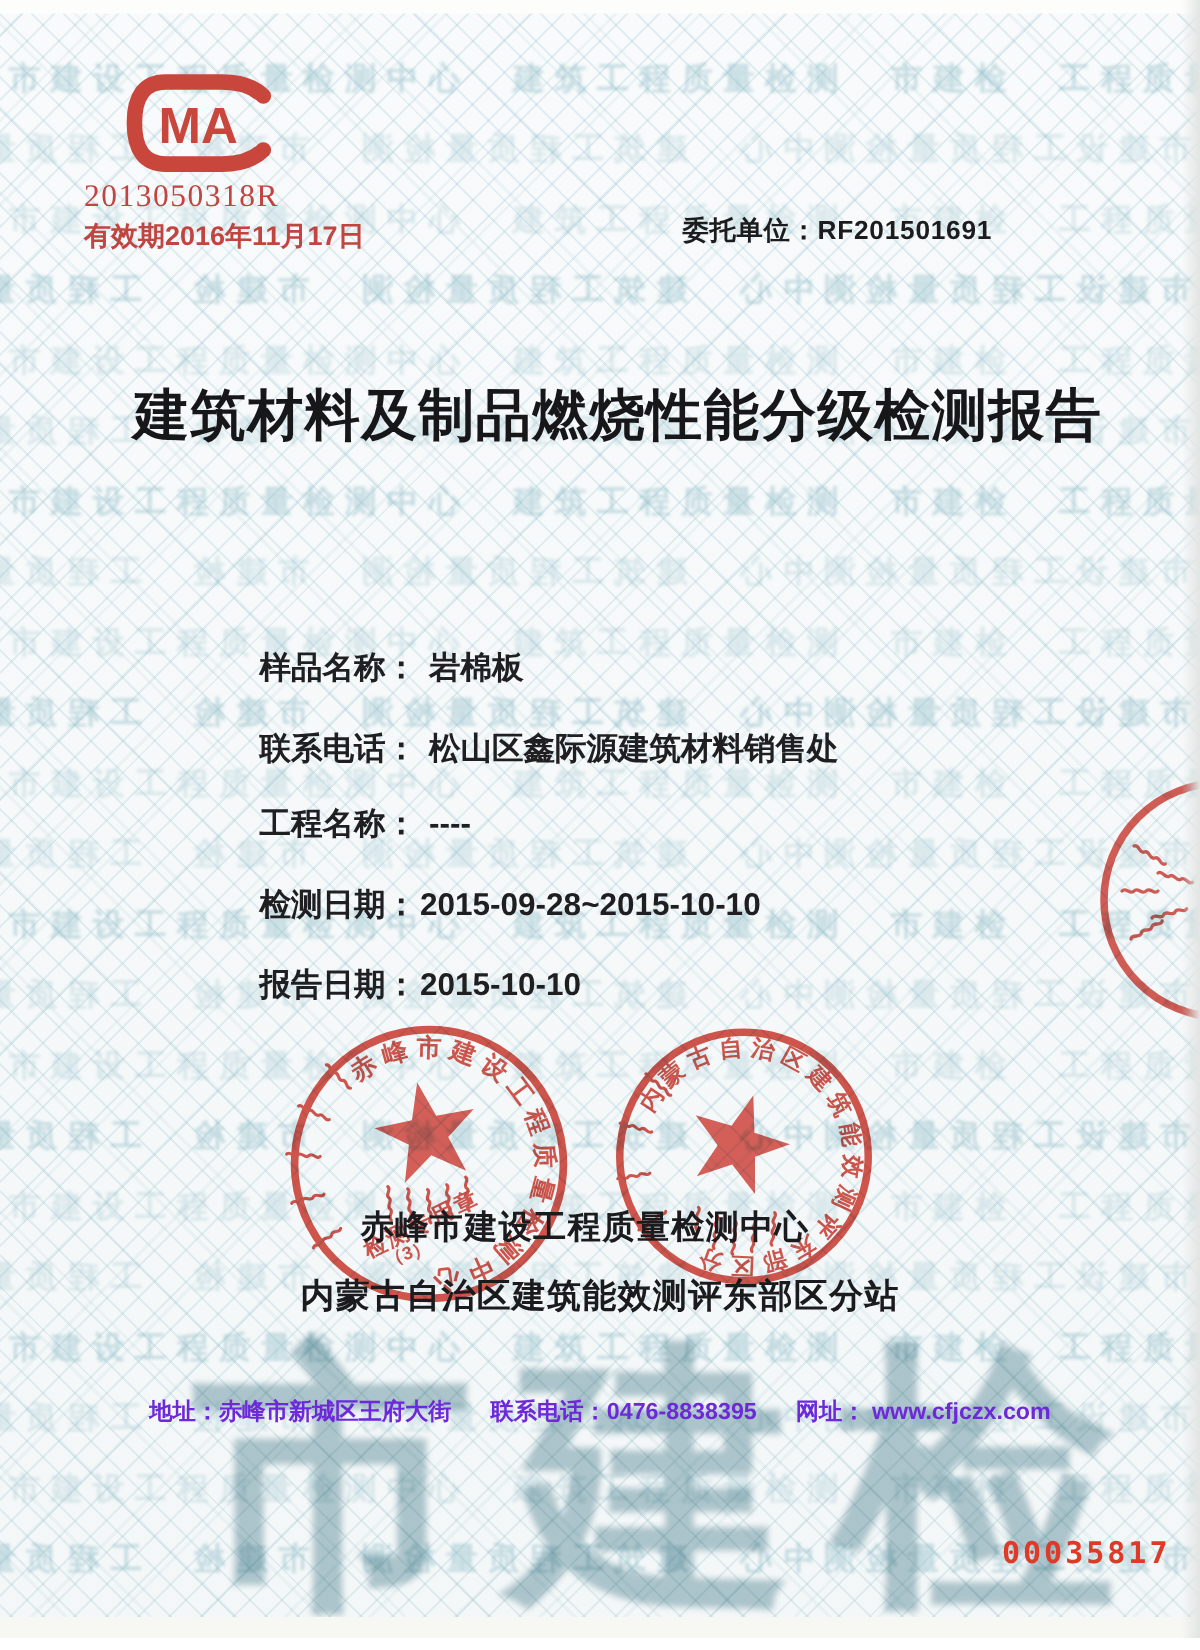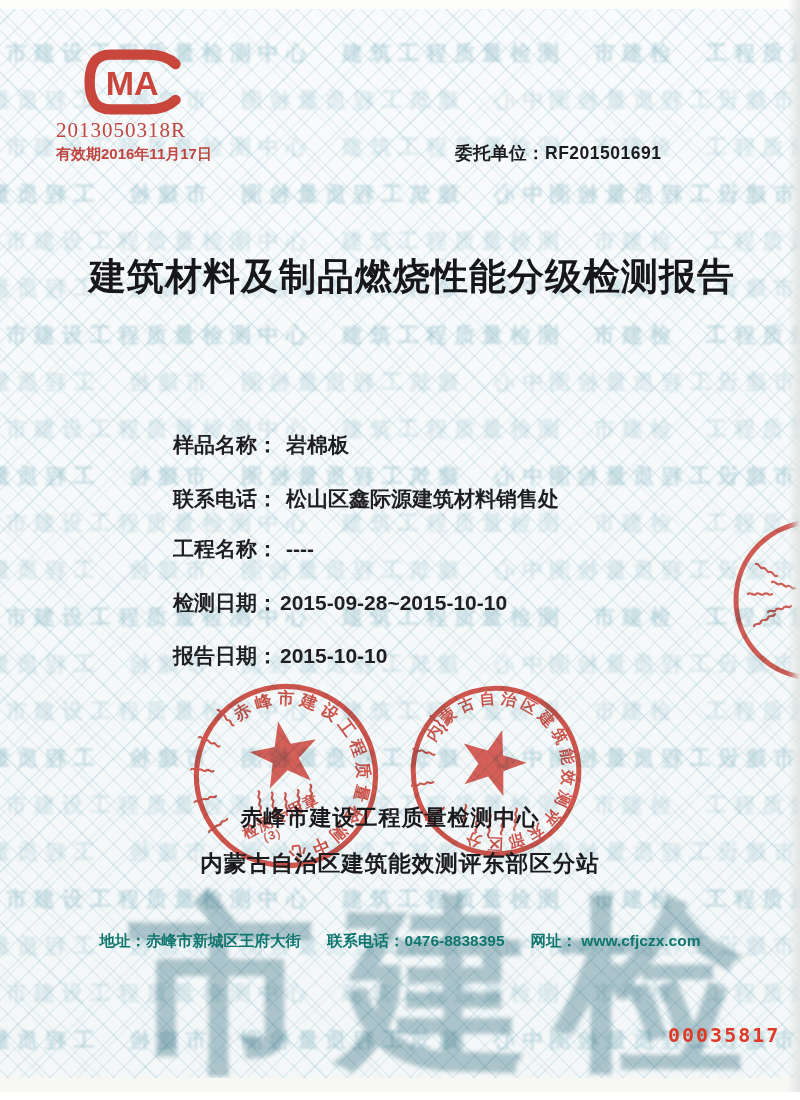--- a/index.html
+++ b/index.html
@@ -31,21 +31,21 @@
     color:rgba(66,122,137,.40);filter:blur(2px);mix-blend-mode:multiply;
     white-space:nowrap;
   }
   
   .cma{position:absolute;left:56px;top:48px;z-index:4;}
   .cma svg{display:block;margin-left:26px;}
   .cma-num{
     margin-top:2px;font-family:"Liberation Serif","DejaVu Serif",serif;
     font-size:21px;letter-spacing:1px;color:#c0443f;
   }
-  .cma-valid{margin-top:2px;font-size:15px;font-weight:700;color:#c0443f;}
+  .cma-valid{margin-top:2px;font-size:18px;font-weight:700;color:#c0443f;}
   .report-no{position:absolute;left:455px;top:141px;z-index:4;font-size:17.5px;font-weight:700;letter-spacing:.5px;}
   .title{
     position:absolute;left:0;top:240px;width:800px;margin:12px;z-index:4;
     text-align:center;font-size:37px;font-weight:700;letter-spacing:1px;color:#17171a;
   }
   .fields{position:absolute;left:173px;top:0;z-index:4;}
   .field{position:absolute;left:0;white-space:nowrap;font-size:21px;font-weight:600;color:#1f1f22;}
   .field:nth-child(1){top:431px;}
   .field:nth-child(2){top:485px;}
   .field:nth-child(3){top:535px;}
@@ -56,21 +56,21 @@
   
   .stamp{position:absolute;z-index:3;mix-blend-mode:multiply;opacity:.84;}
   .stamp-left{left:188px;top:678px;transform:rotate(-6deg);}
   .stamp-right{left:405px;top:680px;transform:rotate(5deg);}
   .stamp-partial{left:722px;top:512px;opacity:.8;}
   .org-line{position:absolute;left:0;width:800px;text-align:center;z-index:4;font-weight:700;color:#1b1b1e;white-space:nowrap;}
   .org-line-1{top:803px;font-size:22px;letter-spacing:1px;transform:translateX(-10px);}
   .org-line-2{top:848px;font-size:22.5px;letter-spacing:1px;}
   .footer{
     position:absolute;left:0;top:931px;width:800px;z-index:4;text-align:center;
-    font-size:15.5px;font-weight:700;color:#0f766e;white-space:nowrap;
+    font-size:15.5px;font-weight:700;color:#6d28d9;white-space:nowrap;
   }
   .footer .gap{display:inline-block;width:26px;}
   .serial{
     position:absolute;left:668px;top:1023px;z-index:5;
     font-family:"DejaVu Sans Mono","Liberation Mono",monospace;
     font-size:20px;font-weight:700;letter-spacing:2px;color:#dd3a28;
   }
   
   .edge-top{position:absolute;left:0;top:0;right:0;height:9px;background:#fdfdfc;z-index:6;}
   .edge-bottom{position:absolute;left:0;bottom:0;right:0;height:14px;background:#f7f7f4;z-index:6;}

